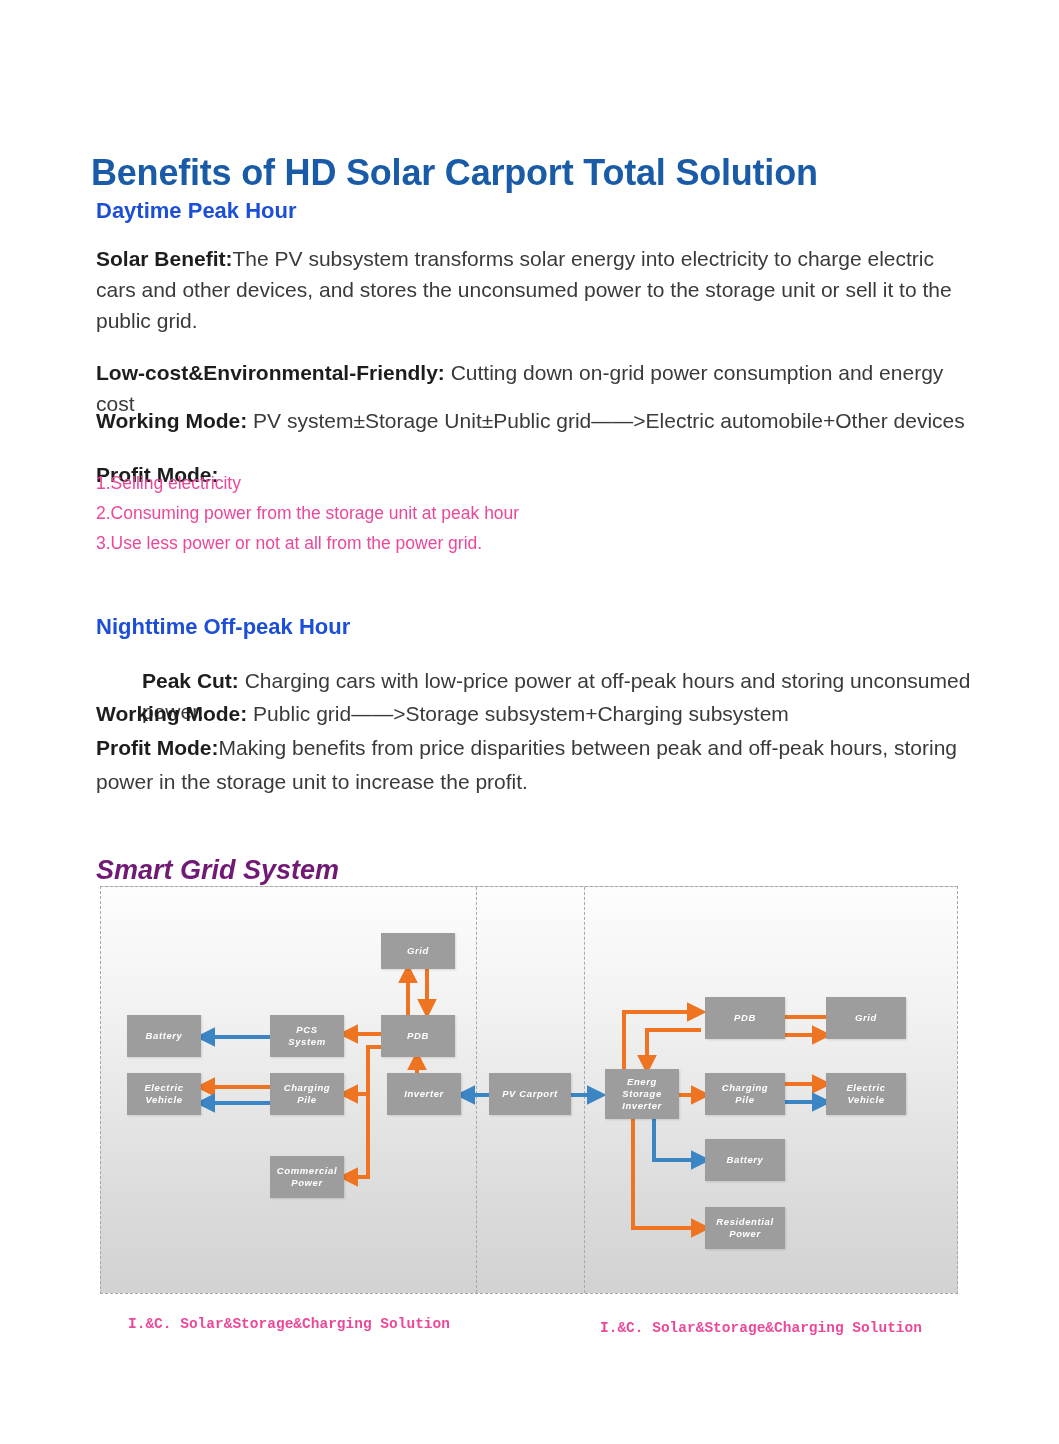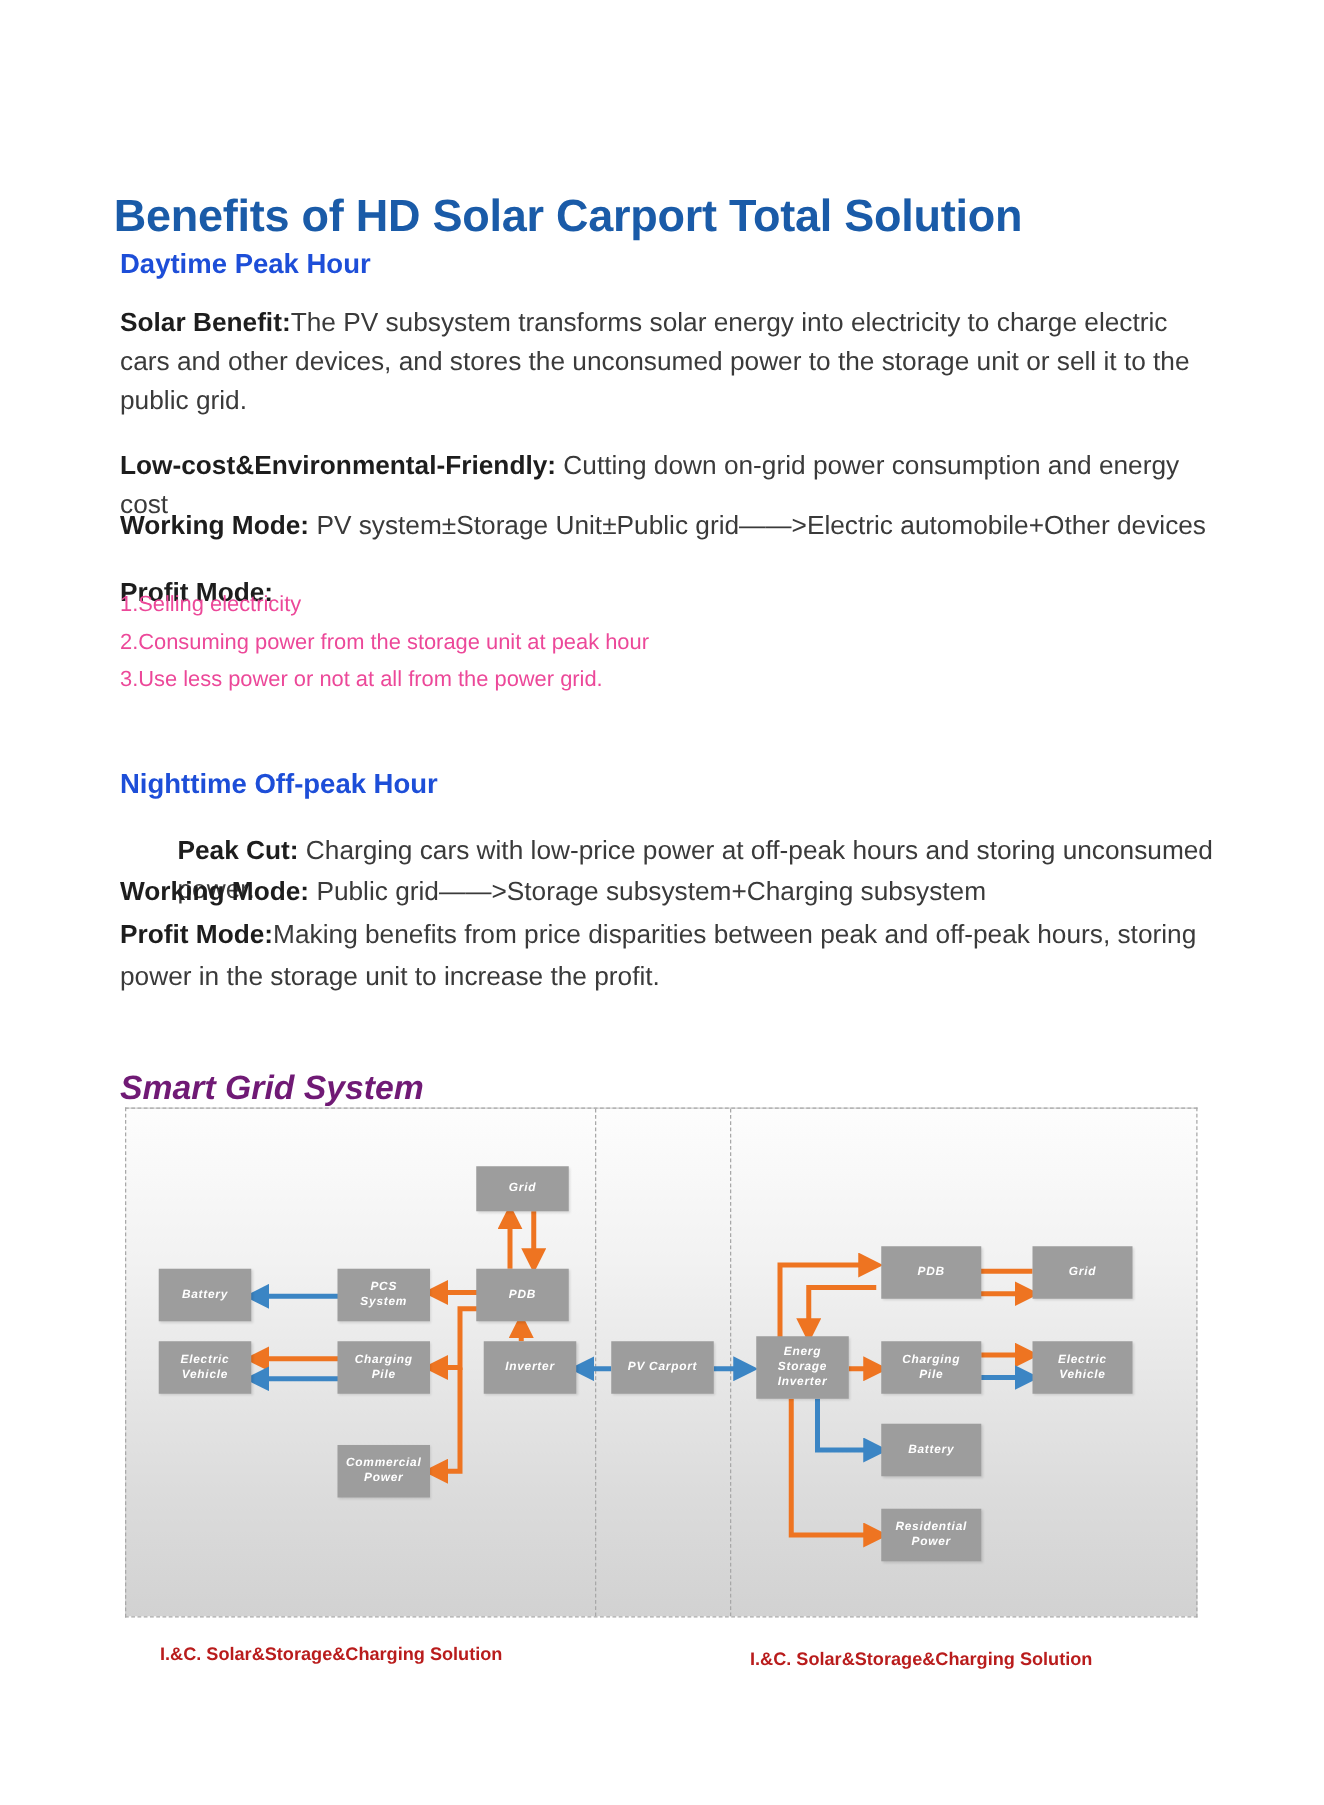--- a/index.html
+++ b/index.html
@@ -117,22 +117,23 @@
     width: 858px; height: 408px;
     overflow: visible;
     pointer-events: none;
   }
 
   
   .caption {
     position: absolute;
     font-size: 14.5px;
     font-weight: bold;
-    color: #b91c1c;
-    white-space: nowrap;
+    color: #ec4899;
+    white-space: nowrap;
+    font-family: Liberation Mono, monospace;
   }
   .cap-left  { left: 128px; top: 1316px; }
   .cap-right { left: 600px; top: 1320px; }
 </style>
 </head>
 <body>
 
 <div class="page">
 
   <h1 class="h1-blue">Benefits of HD Solar Carport Total Solution</h1>

